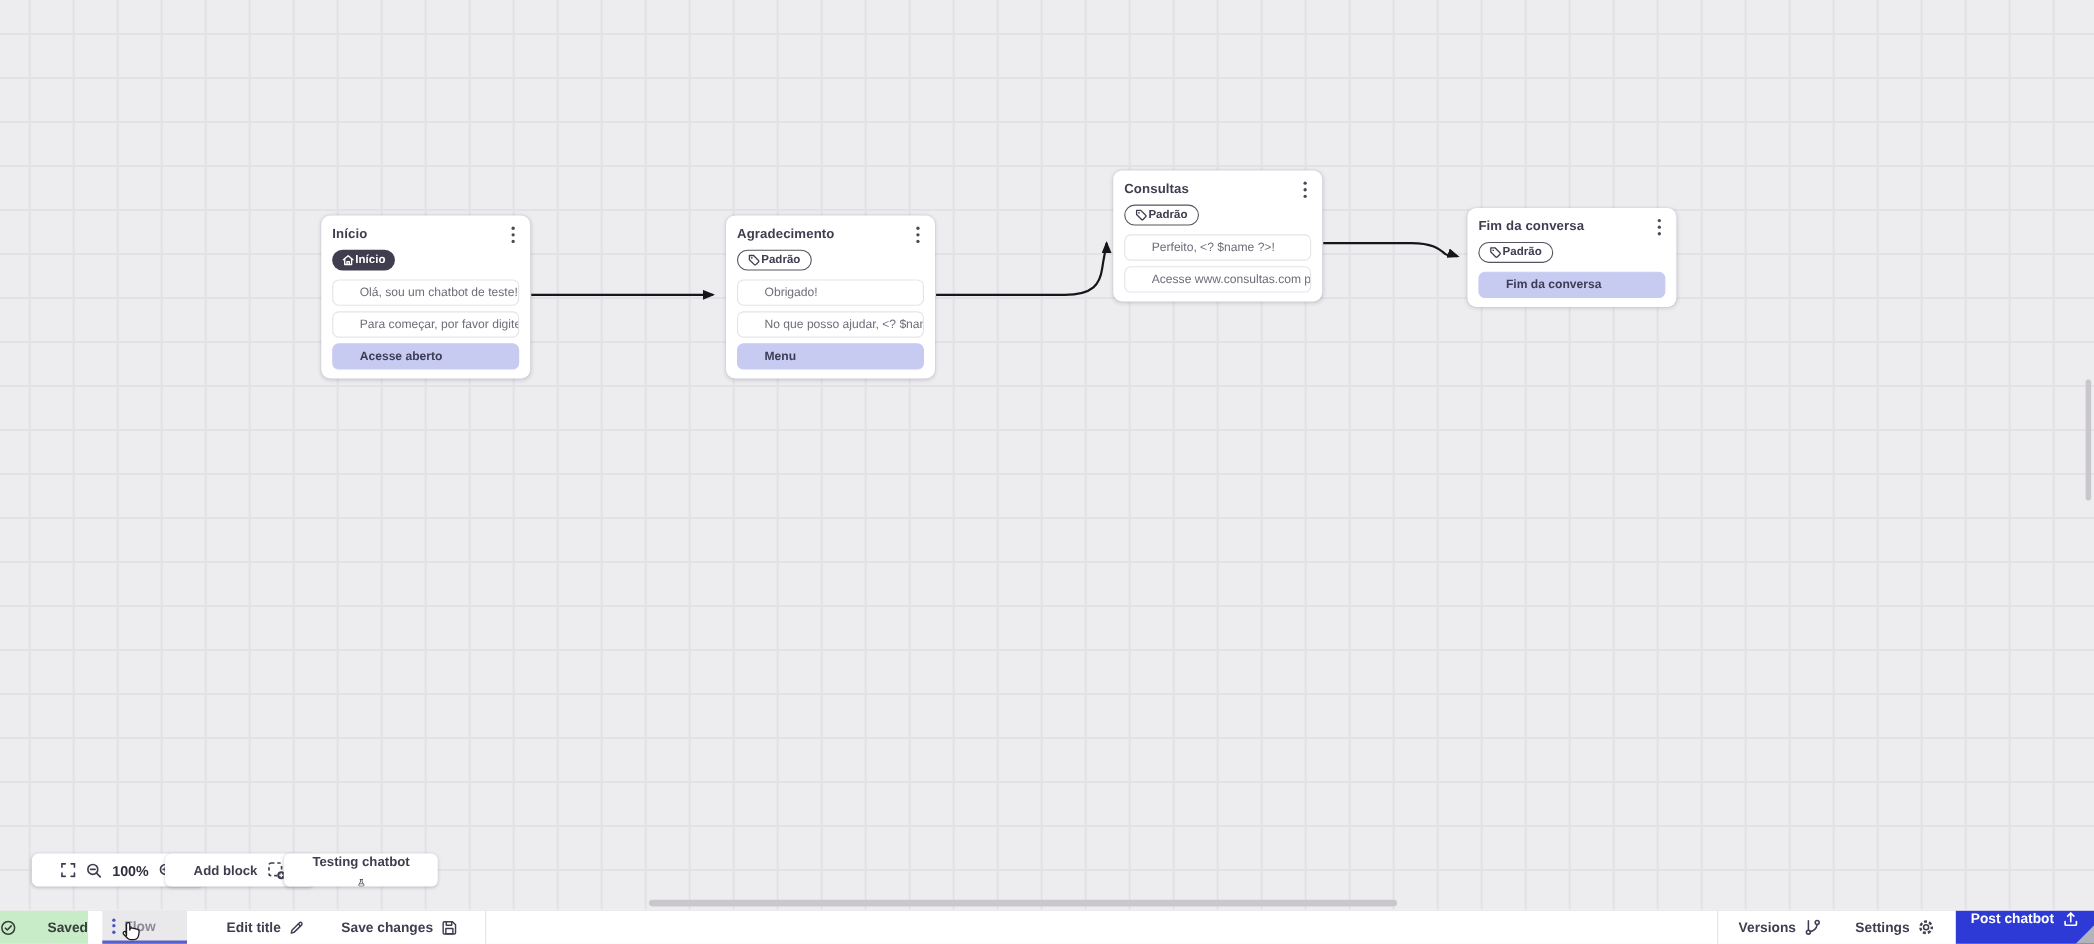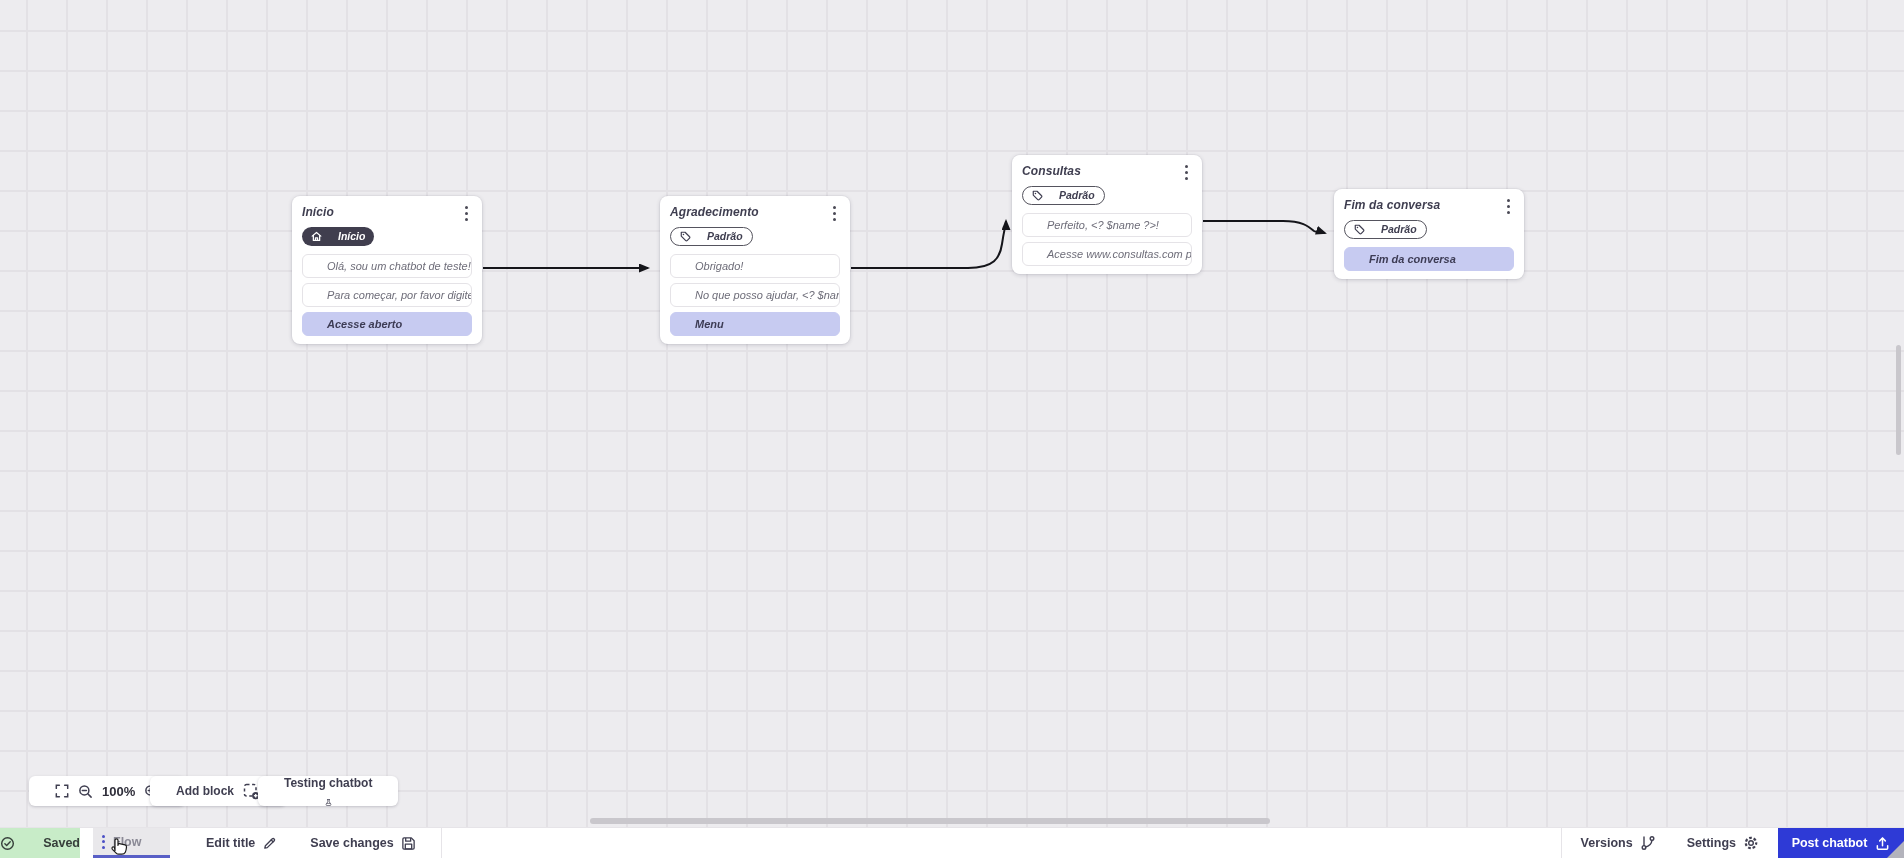--- a/index.html
+++ b/index.html
@@ -12,28 +12,27 @@
       linear-gradient(90deg, #e3e1e5 2px, transparent 2px);
     background-size:40px 40px; background-position:-14px -10px;
   }
   .connections { position:absolute; inset:0; pointer-events:none; }
 
   
   .node {
     position:absolute; width:190px; background:#fff; border-radius:8px;
     box-shadow:0 1px 4px rgba(40,40,60,.18), 0 0 0 1px rgba(40,40,60,.03);
     padding:9px 10px 8px 10px;
-    font-style:italic;
   }
   .node-header { display:flex; justify-content:space-between; align-items:flex-start; height:17px; }
   .node-title { font-size:12px; font-weight:700; color:#3f3e50; letter-spacing:.1px; }
   .kebab { display:flex; flex-direction:column; gap:3px; padding:1px 4px; cursor:pointer; }
   .kebab i { width:3px; height:3px; border-radius:50%; background:#4a4955; display:block; }
   .badge-row { margin-top:5px; height:19px; }
-  .badge { display:inline-flex; align-items:center; gap:16px; font-size:10.5px; font-weight:700;
+  .badge { display:inline-flex; align-items:center; gap:1px; font-size:10.5px; font-weight:700;
     border-radius:11px; padding:0 9px; height:19px; line-height:19px; }
   .badge.start { background:#403e4e; color:#fff; }
   .badge.default { background:#fff; color:#3f3e50; border:1px solid #55545e; }
   .rows { margin-top:8px; display:flex; flex-direction:column; gap:5px; }
   .row { height:24px; border:1px solid #e5e3e7; border-radius:6px; background:#fff;
     font-size:11px; color:#6e6d79; padding:0 24px; line-height:22px;
     white-space:nowrap; overflow:hidden; }
   .row.action { background:#c7cbf1; border-color:#c7cbf1; color:#3d3c55; font-weight:700; }
 
   
@@ -55,21 +54,21 @@
     border-top:1px solid #e6e4e8; display:flex; align-items:stretch; font-size:12.5px; color:#3f3e50; }
   .saved-chip { width:80px; background:#c8ecc8; display:flex; align-items:center; justify-content:space-between;
     gap:6px; font-weight:700; color:#363e3a; }
   .flow-tab { margin-left:13px; width:77px; background:#e9e8eb; border-bottom:3px solid #595fc6;
     display:flex; align-items:center; gap:8px; padding-left:9px; cursor:pointer; position:relative; }
   .flow-tab .tab-kebab { display:flex; flex-direction:column; gap:2.5px; }
   .flow-tab .tab-kebab i { width:3px; height:3px; border-radius:50%; background:#4b50c5; display:block; }
   .flow-label { color:#8b8a96; font-weight:700; }
   .bar-btn { display:flex; align-items:center; gap:7px; font-weight:700; cursor:pointer; }
   .bar-divider { width:1px; background:#e6e4e8; }
-  .post-btn { width:126px; background:#2e3ad6; color:#fff; display:flex; align-items:center;
+  .post-btn { width:126px; background:#2e3ad6; color:#fff; display:flex; align-items:flex-start;
     justify-content:center; gap:8px; font-weight:700; cursor:pointer; position:relative; overflow:hidden; }
   .corner-curl { position:absolute; right:0; bottom:0; width:0; height:0;
     border-left:17px solid transparent; border-bottom:17px solid #b3b3bc; }
   .cursor-hand { position:absolute; left:109px; top:836px; pointer-events:none; z-index:50; }
 </style>
 </head>
 <body>
 
 <div class="canvas">
 

